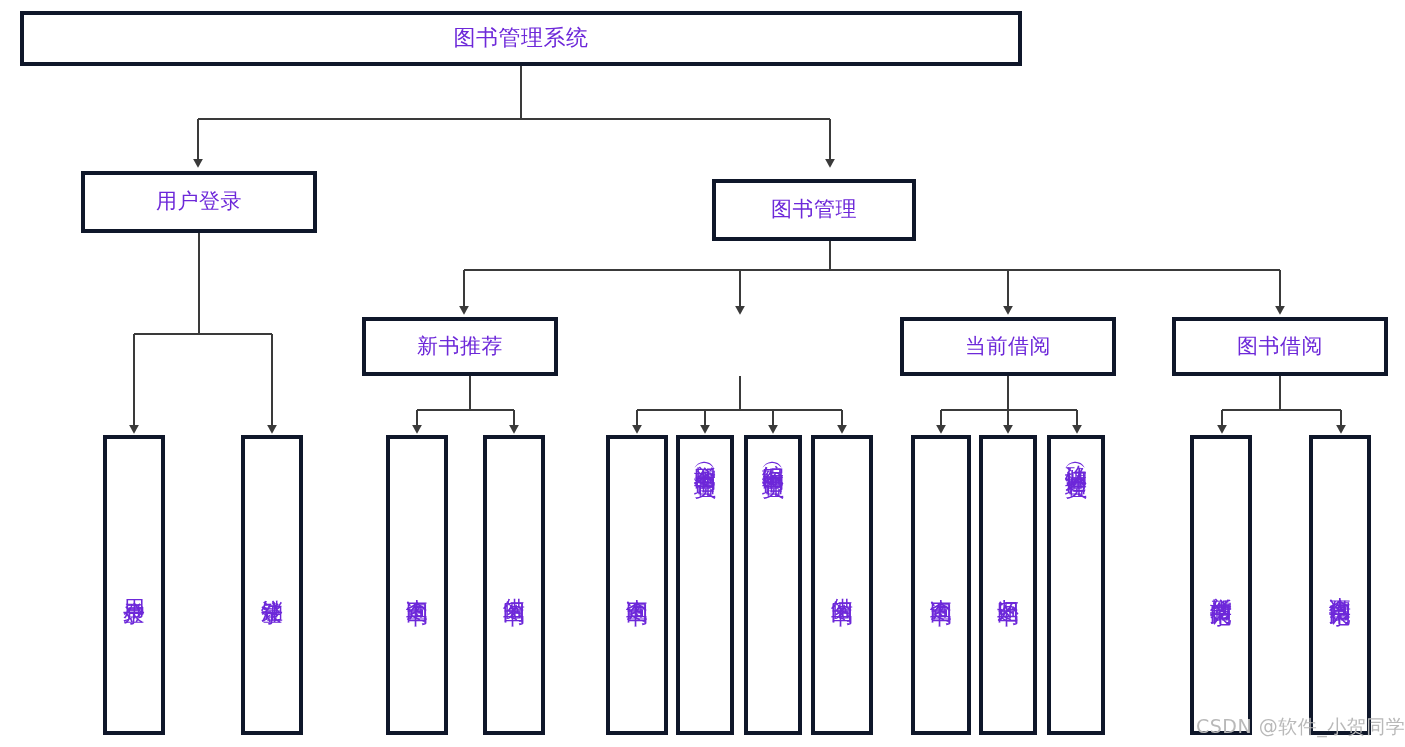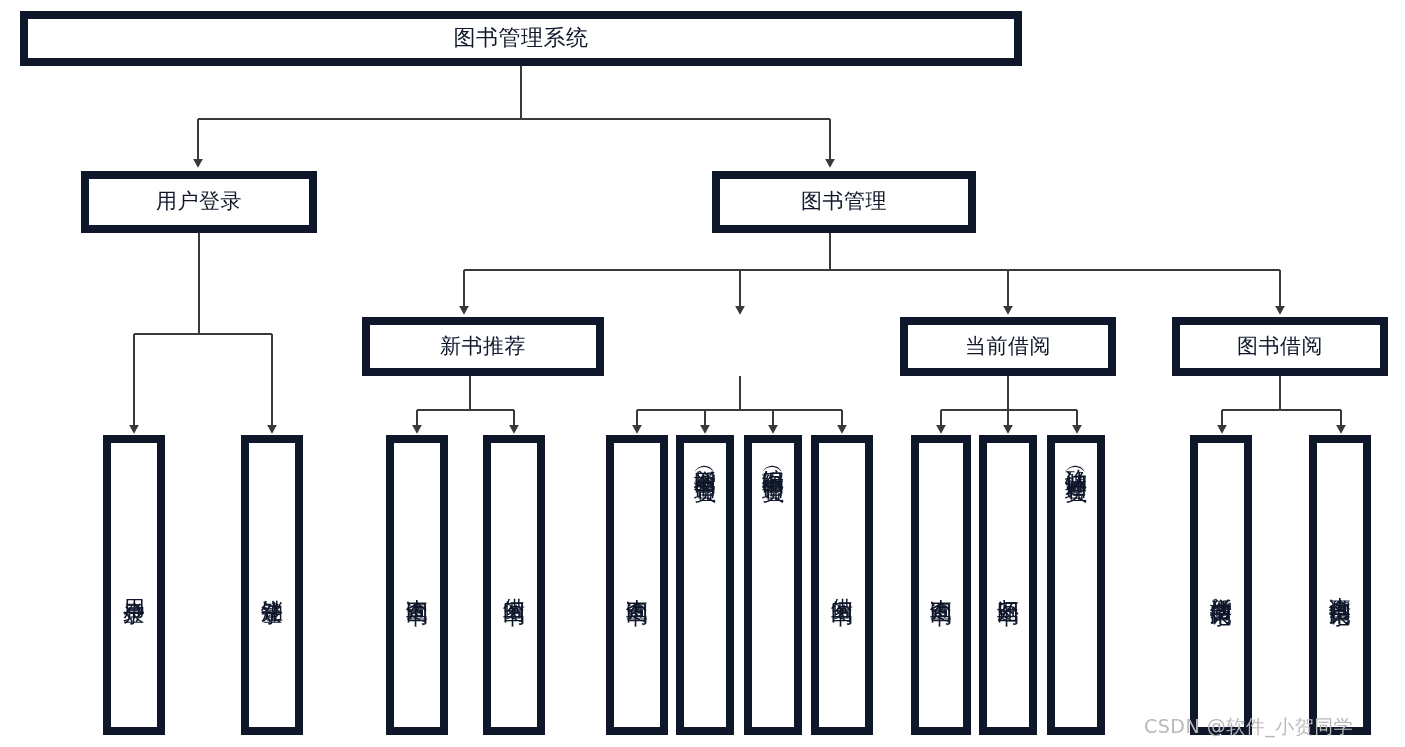--- a/index.html
+++ b/index.html
@@ -21,26 +21,26 @@
     position: absolute;
     left: 0;
     top: 0;
     width: 1405px;
     height: 747px;
     pointer-events: none;
   }
   .node {
     position: absolute;
     box-sizing: border-box;
-    border: 8px solid #0f172a;
+    border: 4px solid #0f172a;
     background: #ffffff;
     display: flex;
     align-items: center;
     justify-content: center;
-    color: #0f172a;
+    color: #6d28d9;
   }
   .node .label {
     line-height: 1.12;
     text-align: center;
     white-space: nowrap;
   }
   
   .node.horiz .label {
     font-size: 21px;
     letter-spacing: 0.5px;
@@ -130,25 +130,25 @@
     </g>
   </svg>
 
   <div class="node horiz root" style="left:20px; top:11px; width:1002px; height:55px;">
     <span class="label">图书管理系统</span>
   </div>
 
   <div class="node horiz" style="left:81px; top:171px; width:236px; height:62px;">
     <span class="label">用户登录</span>
   </div>
-  <div class="node horiz" style="left:712px; top:171px; width:264px; height:62px;">
+  <div class="node horiz" style="left:712px; top:179px; width:204px; height:62px;">
     <span class="label">图书管理</span>
   </div>
 
-  <div class="node horiz" style="left:362px; top:317px; width:242px; height:59px;">
+  <div class="node horiz" style="left:362px; top:317px; width:196px; height:59px;">
     <span class="label">新书推荐</span>
   </div>
   <div class="node horiz" style="left:900px; top:317px; width:216px; height:59px;">
     <span class="label">当前借阅</span>
   </div>
   <div class="node horiz" style="left:1172px; top:317px; width:216px; height:59px;">
     <span class="label">图书借阅</span>
   </div>
 
   <div class="node vert mid" style="left:103px; top:435px; width:62px; height:300px;">
@@ -188,15 +188,15 @@
     <span class="label">确认归还（管理员）</span>
   </div>
 
   <div class="node vert mid" style="left:1190px; top:435px; width:62px; height:300px;">
     <span class="label">新增借阅记录</span>
   </div>
   <div class="node vert mid" style="left:1309px; top:435px; width:62px; height:300px;">
     <span class="label">查询借阅记录</span>
   </div>
 
-  <div class="watermark" style="left:1144px; top:714px;">CSDN @软件_小贺同学</div>
+  <div class="watermark" style="left:1196px; top:714px;">CSDN @软件_小贺同学</div>
 
 </div>
 
 </body></html>

